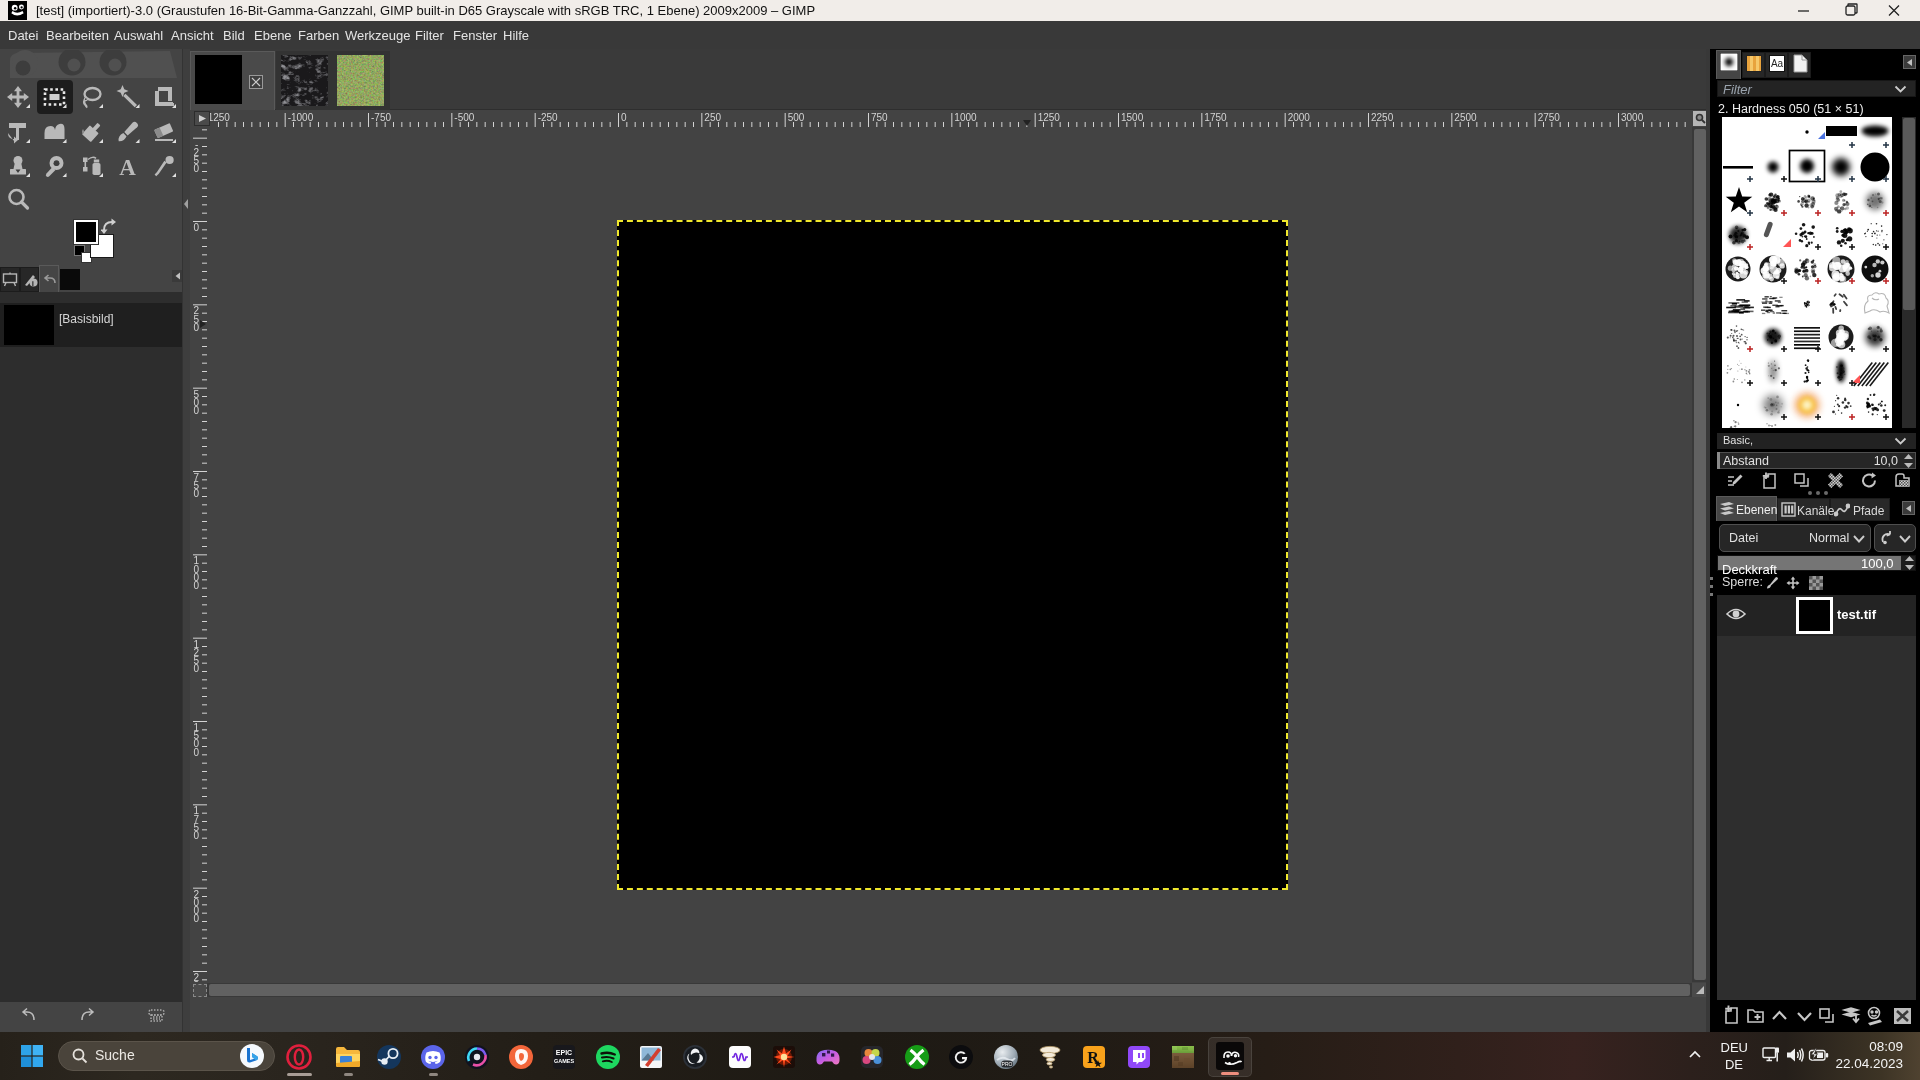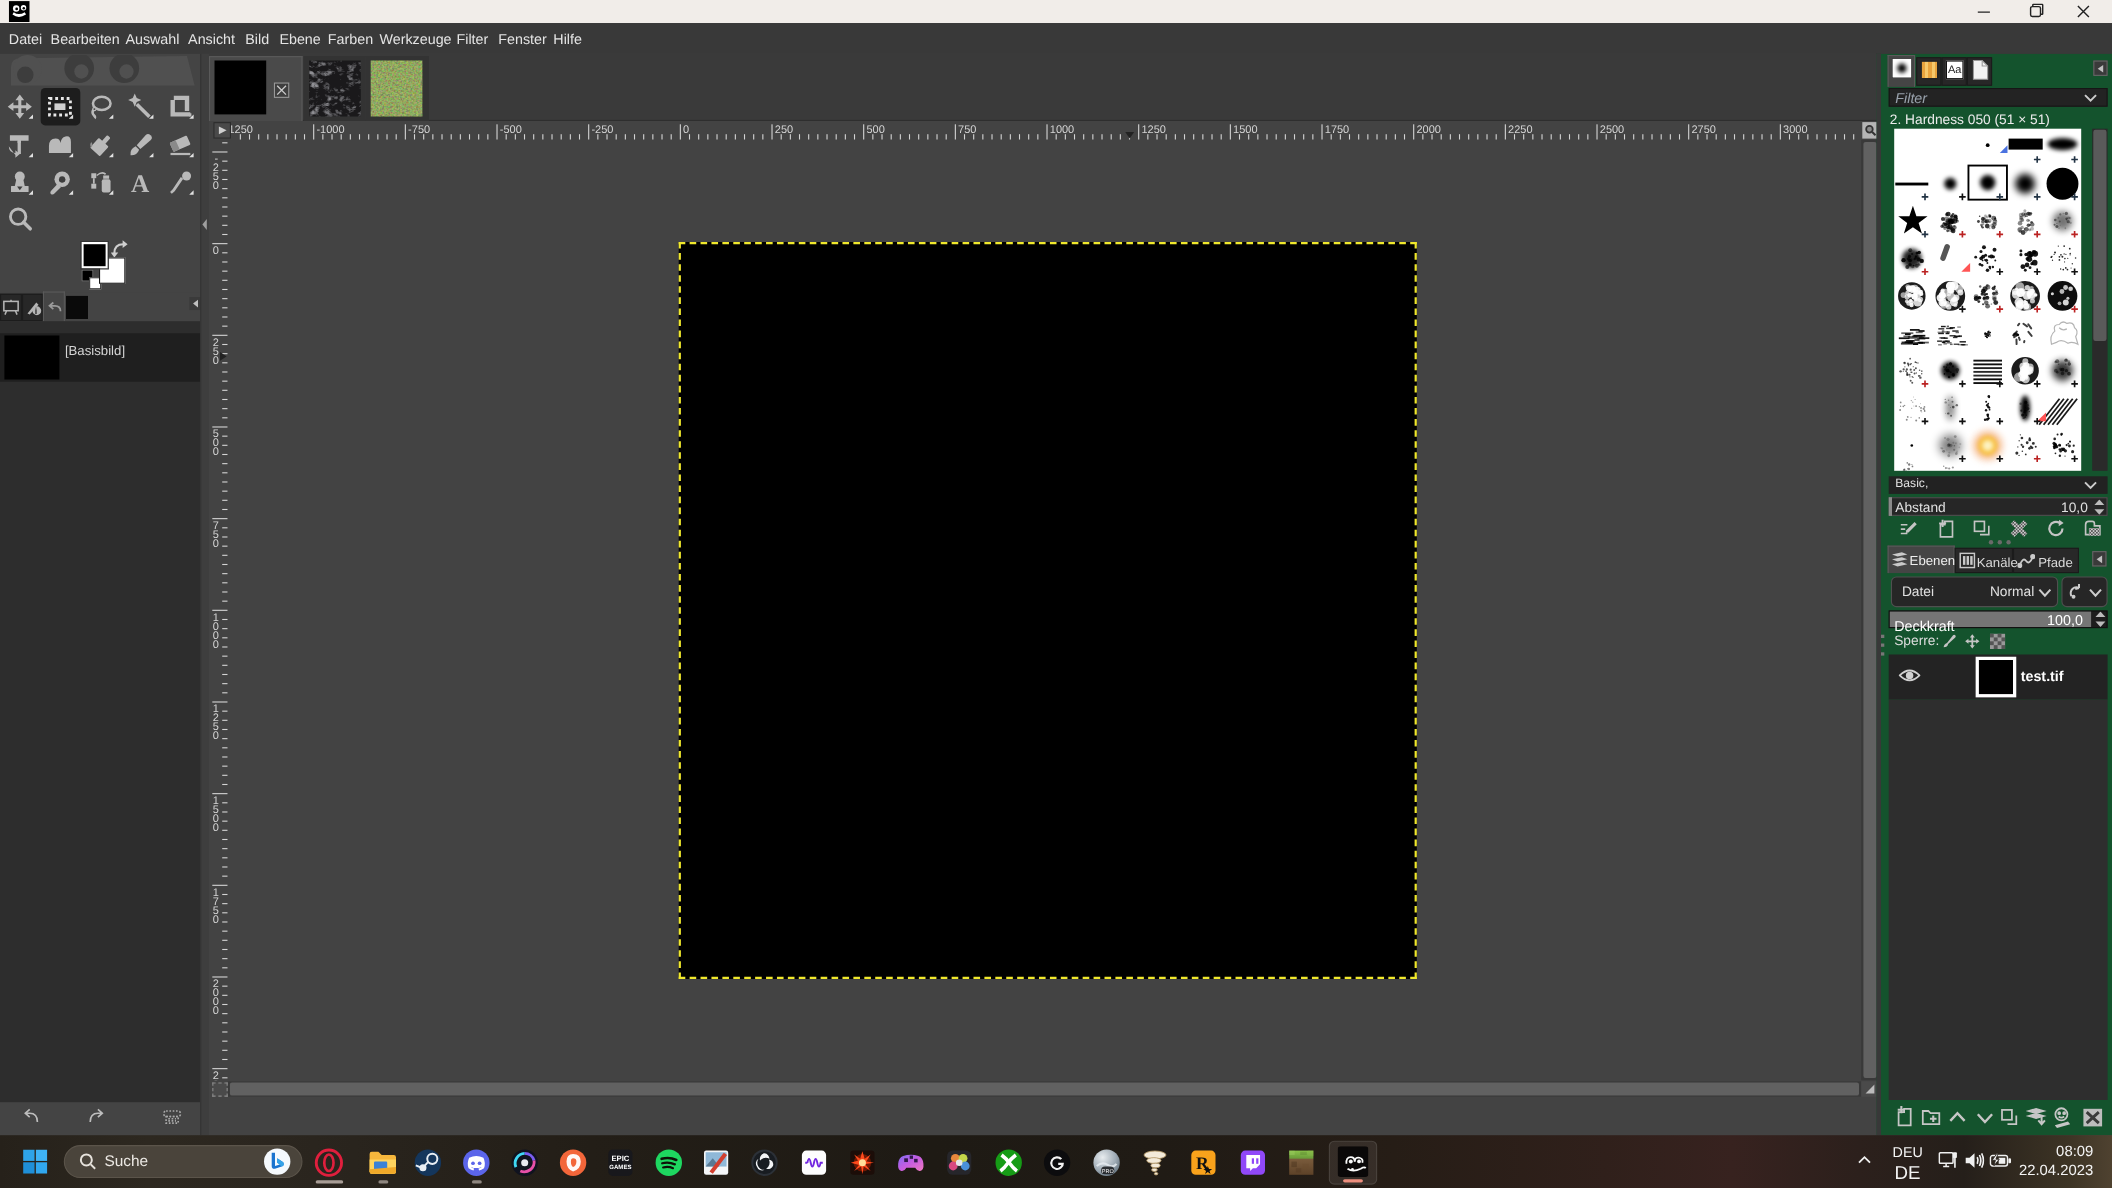--- a/index.html
+++ b/index.html
@@ -5,35 +5,36 @@
   * { margin:0; padding:0; box-sizing:border-box; }
   html,body { width:1920px; height:1080px; overflow:hidden; background:#434343;
     font-family:"Liberation Sans", sans-serif; }
   .abs { position:absolute; }
   #titlebar { position:absolute; left:0; top:0; width:1920px; height:21px; background:#f1ede9; color:#111; }
   #titlebar .ttl { position:absolute; left:36px; top:3px; font-size:13px; }
   #menubar { position:absolute; left:0; top:21px; width:1920px; height:28px; background:#393939; color:#e4e4e4; font-size:13px; }
   #menubar span { position:absolute; top:7px; }
   #leftdock { position:absolute; left:0; top:49px; width:190px; height:983px; background:#444444; }
   #canvaszone { position:absolute; left:190px; top:49px; width:1516px; height:983px; background:#434343; }
-  #rightdock { position:absolute; left:1706px; top:49px; width:214px; height:983px; background:#14532d; }
+  #rightdock { position:absolute; left:1706px; top:49px; width:214px; height:983px; background:#000000; }
   #taskbar { position:absolute; left:0; top:1032px; width:1920px; height:48px;
     background:linear-gradient(90deg,#26211a 0%,#2d2820 7%,#2b261f 13%,#231e17 28%,#1e1a14 44%,#201b15 55%,#261d16 66%,#30201b 76%,#37221f 82%,#2c201c 88%,#251f1a 93%,#3d3425 98%,#4f4230 100%); }
 </style>
 </head>
 <body>
 <div id="titlebar">
   <svg class="abs" style="left:8px;top:1px" width="19" height="19" viewBox="0 0 17 17">
       <rect width="17" height="17" fill="#000"></rect>
       <circle cx="6" cy="6" r="2.6" fill="#fff"></circle>
       <circle cx="12" cy="5.4" r="2.2" fill="#fff"></circle>
       <circle cx="6.4" cy="6.4" r="1.1" fill="#000"></circle>
       <circle cx="12.2" cy="5.8" r="1" fill="#000"></circle>
       <path d="M3 11 Q8 15 14 11 L13 9 Q8 12 4 9 Z" fill="#fff"></path>
     </svg>
+  <span class="ttl">[test] (importiert)-3.0 (Graustufen 16-Bit-Gamma-Ganzzahl, GIMP built-in D65 Grayscale with sRGB TRC, 1 Ebene) 2009x2009 – GIMP</span>
   <svg class="abs" style="left:1797px;top:0" width="110" height="21" viewBox="0 0 110 21" stroke="#222" fill="none" stroke-width="1.3">
     <path d="M1 11 L12 11"></path>
     <rect x="49" y="6" width="9" height="9" rx="1.5"></rect>
       <path d="M51 6 L51 4.5 Q51 4 51.5 4 L59.5 4 Q60 4 60 4.5 L60 12.5 Q60 13 59.5 13 L58 13"></path>
     <path d="M92 5.5 L102 15.5 M102 5.5 L92 15.5"></path>
   </svg>
 </div>
 <div id="menubar">
   <span style="left:8px">Datei</span>
     <span style="left:46px">Bearbeiten</span>
@@ -1785,21 +1786,21 @@
   <div class="abs" style="left:1221px;top:40px;width:18px;height:3px;background:#ee8f7e;border-radius:2px"></div>
 
   <div class="abs" style="left:287px;top:41px;width:25px;height:3px;background:#a89d96;border-radius:2px"></div>
   <div class="abs" style="left:344px;top:41px;width:9px;height:3px;background:#8f8780;border-radius:2px"></div>
   <div class="abs" style="left:429px;top:41px;width:9px;height:3px;background:#8f8780;border-radius:2px"></div>
 
   <svg class="abs" style="left:1688px;top:17px" width="14" height="10" fill="none" stroke="#f0f0f0" stroke-width="1.7">
       <path d="M2 8 L7 3 L12 8"></path>
     </svg>
   <span class="abs" style="left:1720px;top:8px;width:28px;text-align:right;font-size:13px;color:#f4f4f4">DEU</span>
-  <span class="abs" style="left:1720px;top:25px;width:28px;text-align:center;font-size:17px;color:#f4f4f4">DE</span>
+  <span class="abs" style="left:1720px;top:25px;width:28px;text-align:center;font-size:13px;color:#f4f4f4">DE</span>
   <svg class="abs" style="left:1762px;top:14px" width="20" height="19" fill="none" stroke="#f0f0f0" stroke-width="1.4">
       <rect x="1" y="2" width="12.5" height="9.5" rx="1"></rect>
       <path d="M4.5 14.5 L10 14.5 M7.2 11.5 L7.2 14.5"></path>
       <path d="M15.2 6.5 L15.2 13 M15.2 13 L15.2 15.5" stroke-width="1.5"></path>
       <rect x="13.4" y="1.5" width="3.6" height="5.2" rx="0.8" fill="#f0f0f0" stroke="none"></rect>
     </svg>
   <svg class="abs" style="left:1786px;top:15px" width="18" height="16">
       <path d="M1 5.5 L4.5 5.5 L9 1.5 L9 14.5 L4.5 10.5 L1 10.5 Z" fill="#f0f0f0"></path>
       <g fill="none" stroke="#f0f0f0" stroke-width="1.5">
         <path d="M11.5 5 Q13 8 11.5 11"></path>

